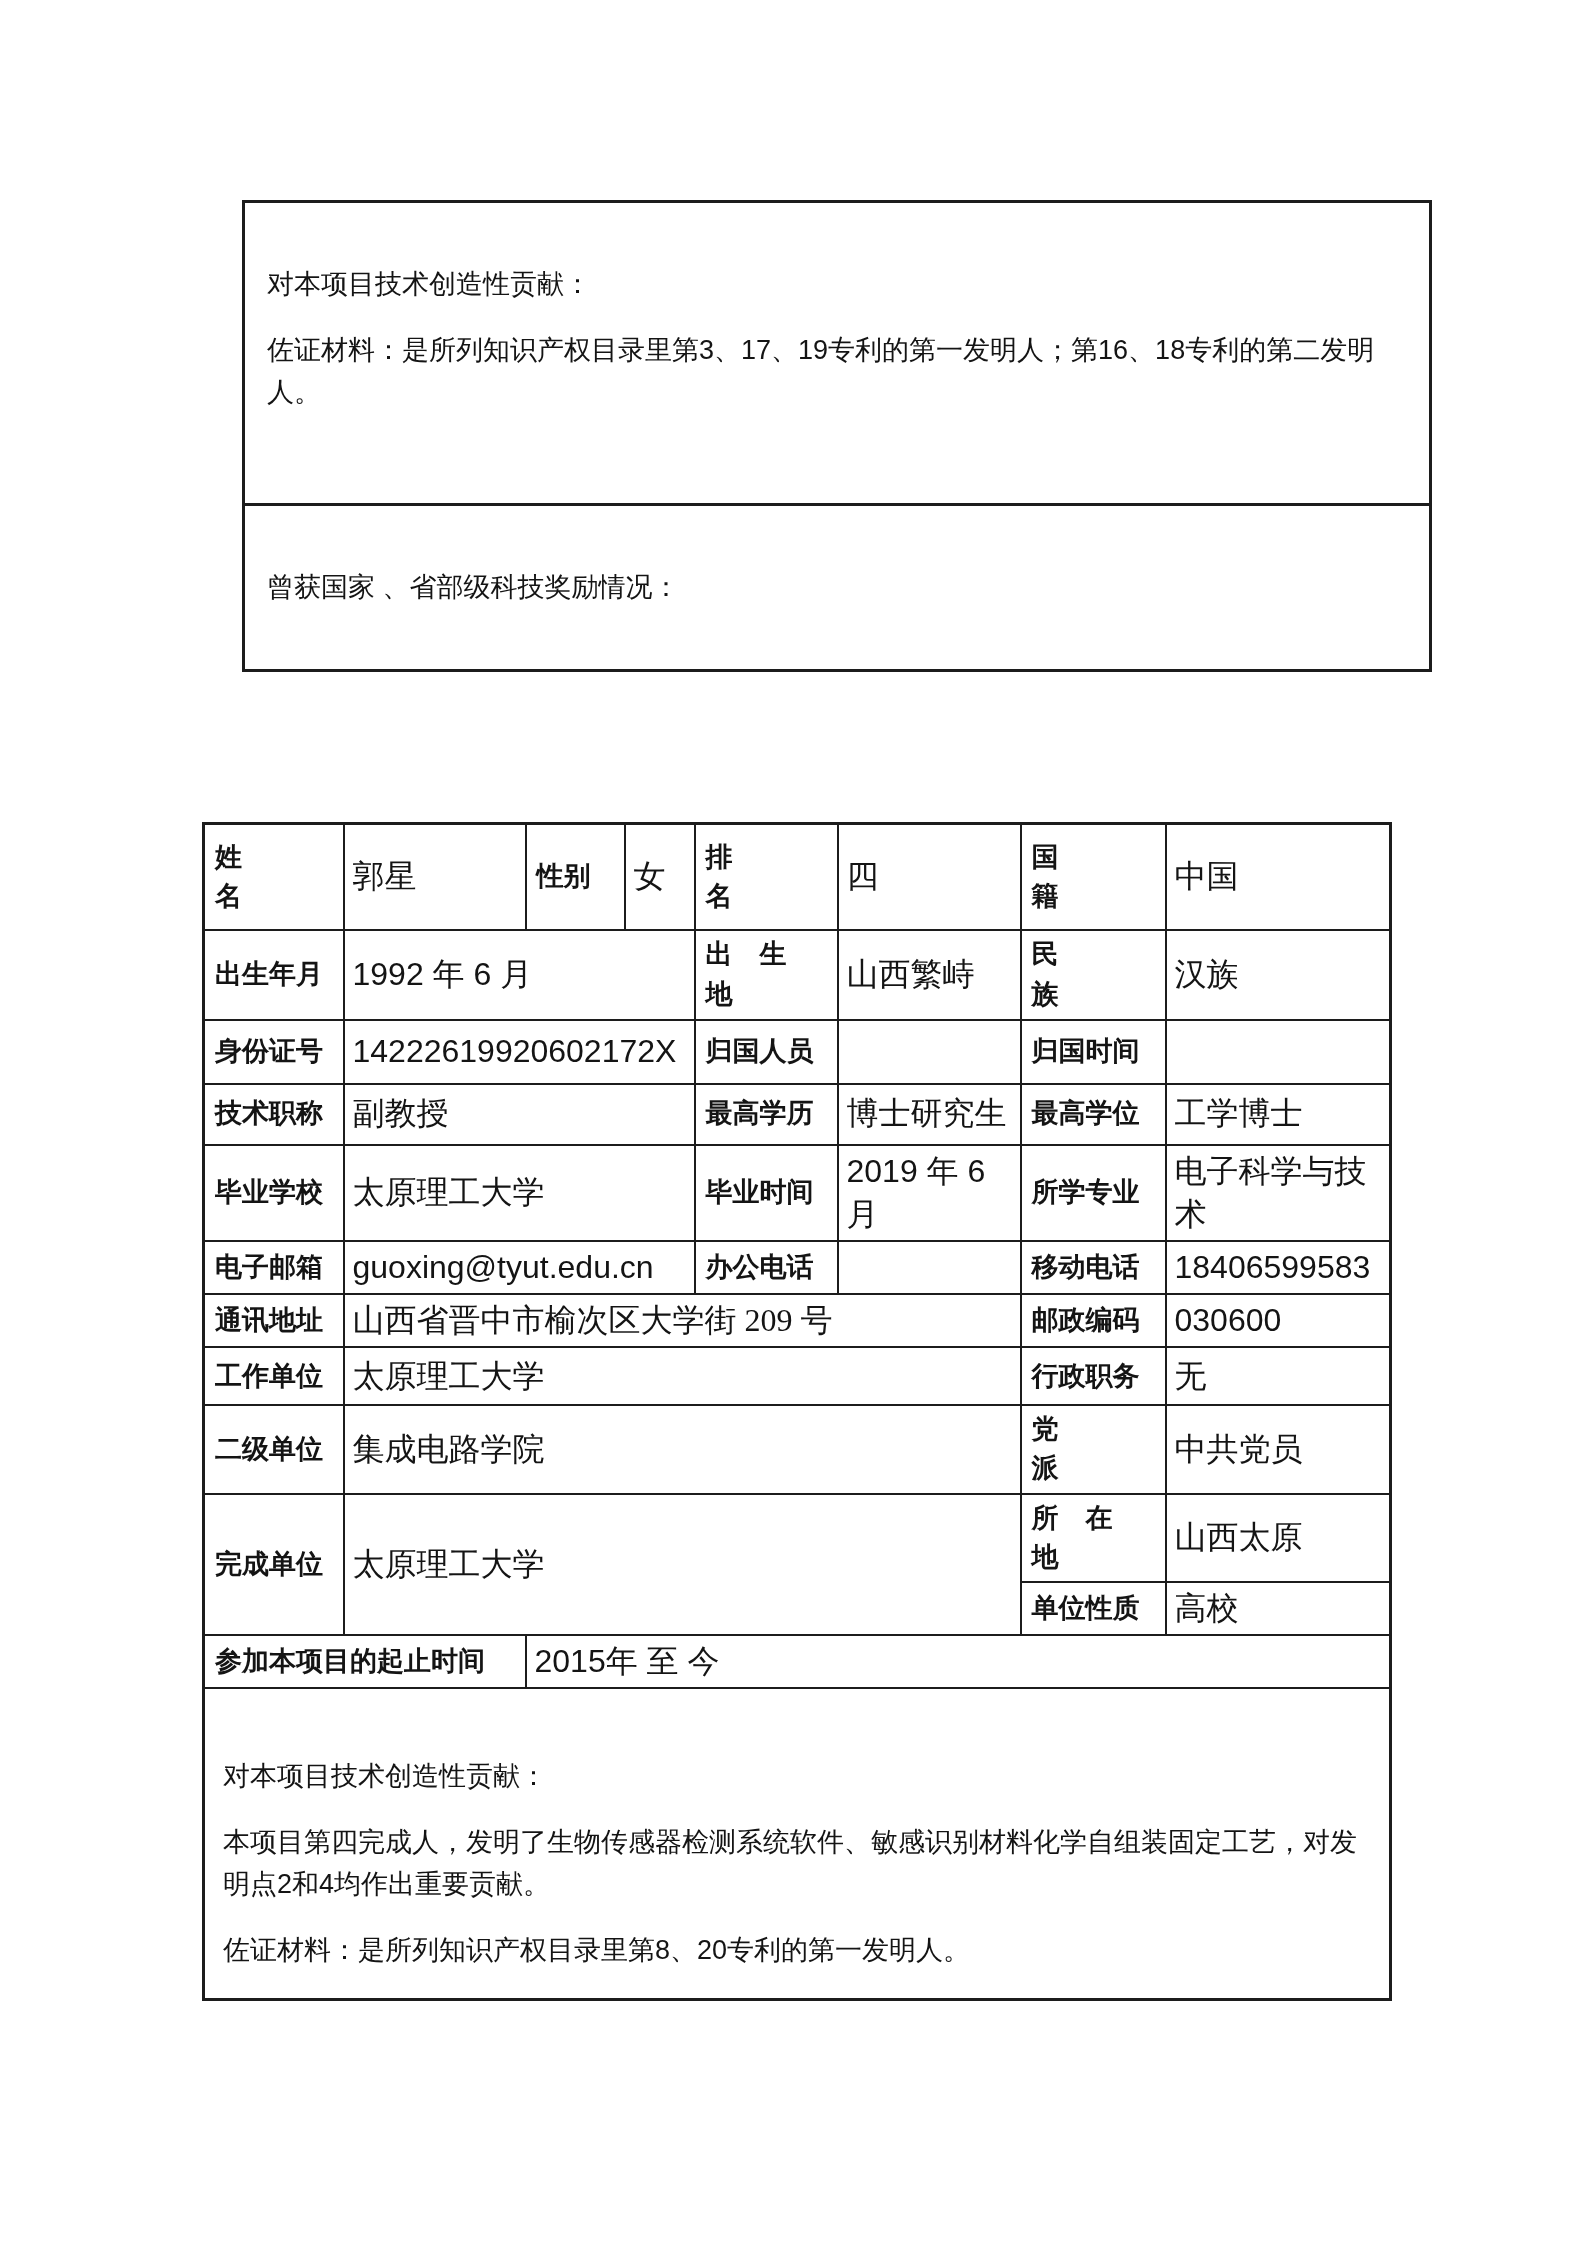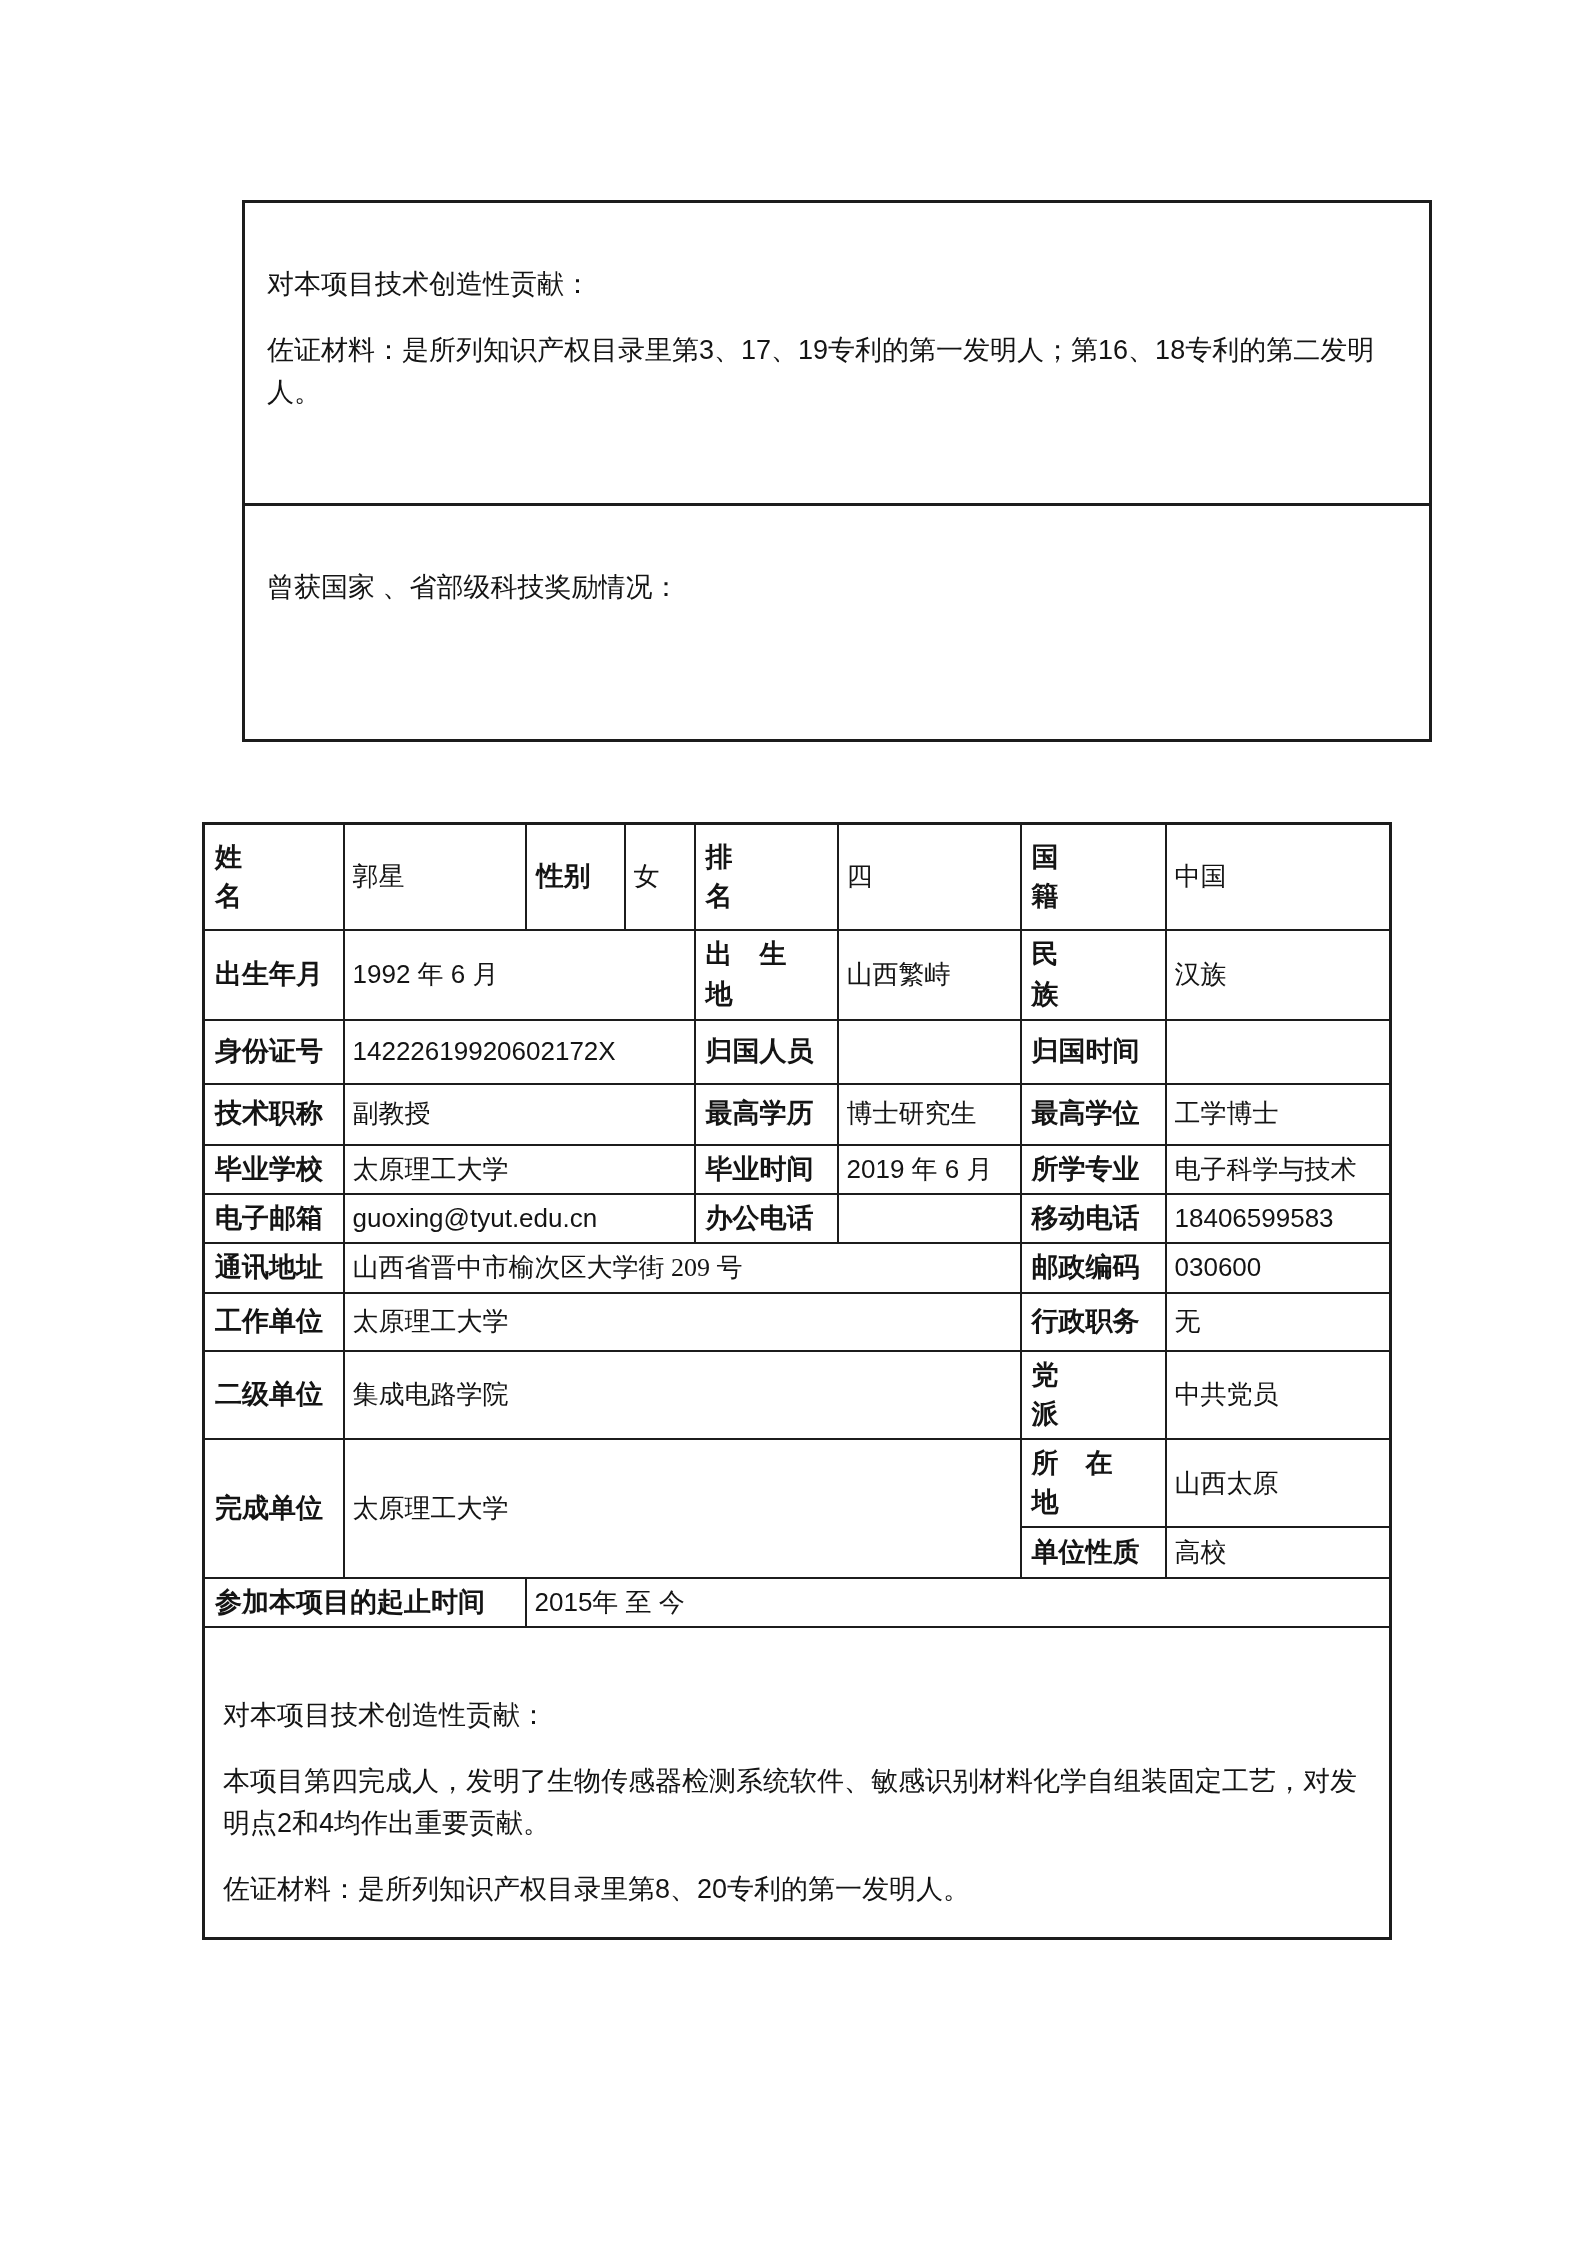--- a/index.html
+++ b/index.html
@@ -7,41 +7,41 @@
   body {
     width:1587px; height:2245px; position:relative;
     font-family:"Liberation Sans", sans-serif;
     color:#141414;
   }
 
   
   .top-boxes { position:absolute; left:242px; top:200px; width:1190px; }
   .box { border:3px solid #1c1c1c; padding:16px 22px; background:#fff; }
   .contribution-box { height:303px; border-bottom:none; }
-  .awards-box { height:239px; }
+  .awards-box { height:169px; }
   .b-title { font-size:27px; line-height:42px;margin-top:44px; }
   .b-para  { font-size:27px; line-height:42px; margin-top:24px; }
 
   
   table.person-table {
     position:absolute; left:202px; top:822px; width:1187px;
     border-collapse:collapse; table-layout:fixed;
     border:3px solid #1c1c1c;
   }
   .person-table td {
     border:2px solid #1c1c1c;
     vertical-align:middle;
     overflow:hidden;
   }
   td.lbl {
     font-weight:bold; font-size:27px; line-height:1.45;
     padding:4px 4px 4px 10px;
     white-space:pre-line;
   }
-  td.val { font-size:26px; padding:4px 4px 4px 8px; line-height:1.35; }
+  td.val { font-size:32px; padding:4px 4px 4px 8px; line-height:1.35; }
   td.serif { font-family:"Liberation Serif", serif; }
   td.center { text-align:left; }
   td.block-cell { vertical-align:top; padding:22px 18px; }
   td.block-cell .b-para { }
 </style>
 </head>
 <body>
 
 <div>
 

